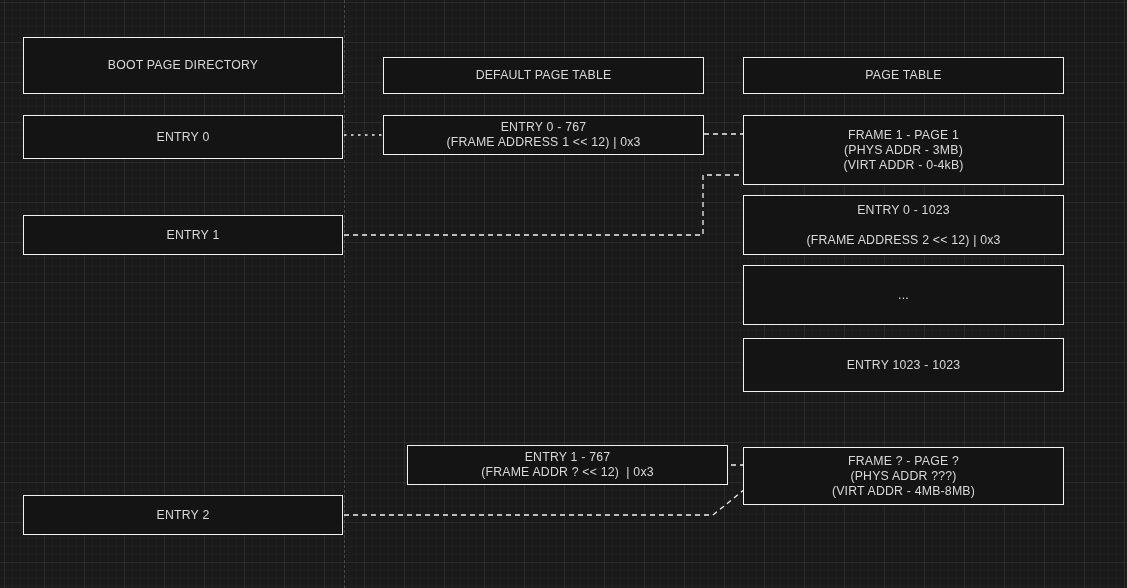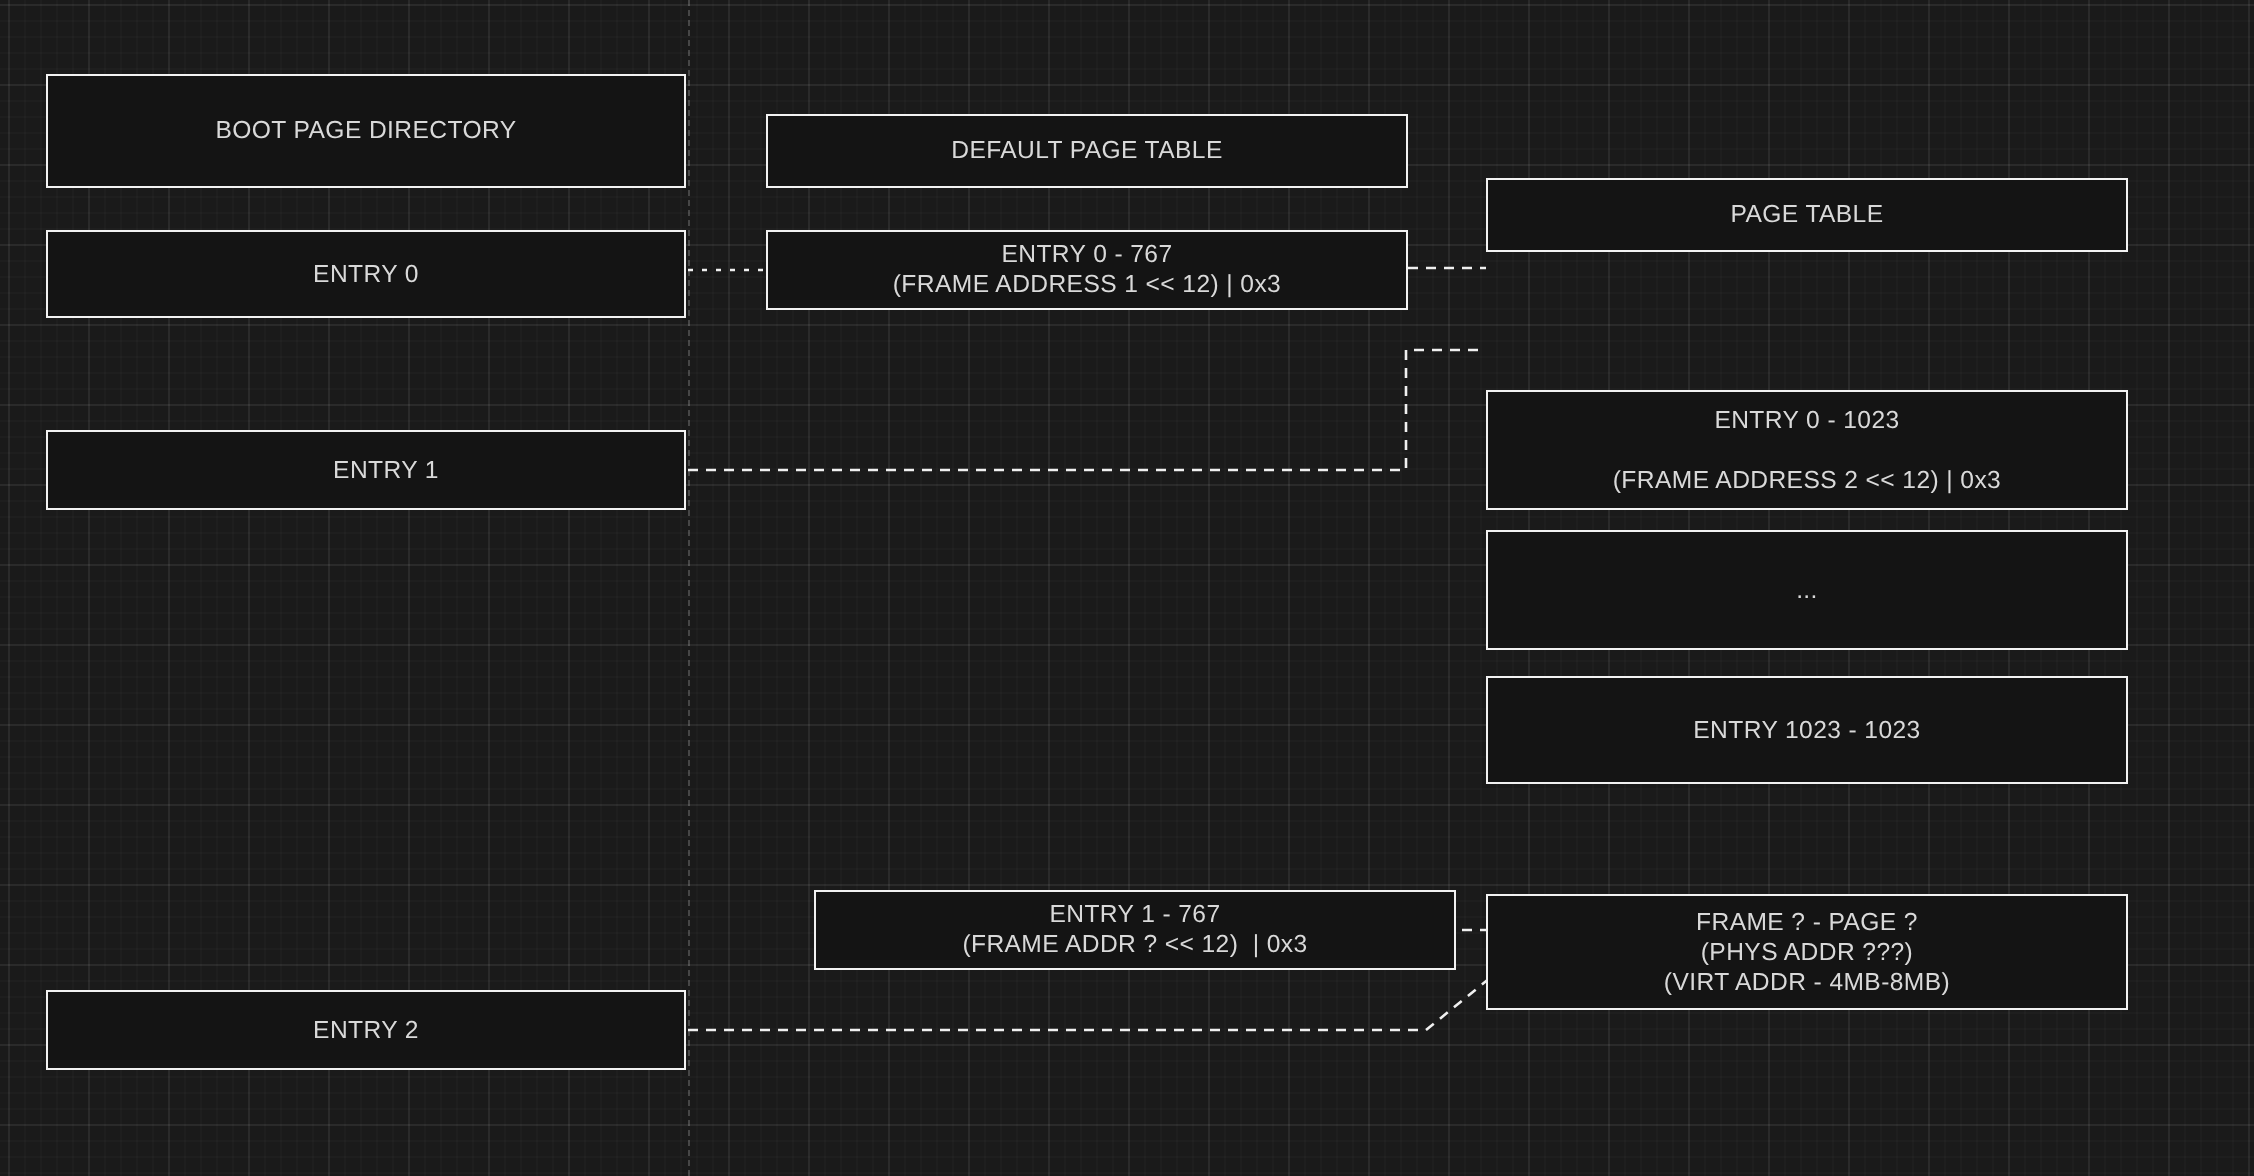--- a/index.html
+++ b/index.html
@@ -109,24 +109,29 @@
   <div class="node" style="left:383px; top:115px; width:321px; height:40px;">
     <span class="ln">ENTRY 0 - 767</span>
     <span class="ln">(FRAME ADDRESS 1 &lt;&lt; 12) | 0x3</span>
   </div>
 
   <div class="node" style="left:383px; top:445px; width:321px; height:40px;margin-left:24px;">
     <span class="ln">ENTRY 1 - 767</span>
     <span class="ln">(FRAME ADDR ? &lt;&lt; 12)  | 0x3</span>
   </div>
 
-  <div class="node" style="left:743px; top:57px; width:321px; height:37px;margin-top:32px;">
+  <div class="node" style="left:743px; top:57px; width:321px; height:37px;">
     <span class="ln">PAGE TABLE</span>
   </div>
 
+  <div class="node" style="left:743px; top:115px; width:321px; height:70px;">
+    <span class="ln">FRAME 1 - PAGE 1</span>
+    <span class="ln">(PHYS ADDR - 3MB)</span>
+    <span class="ln">(VIRT ADDR - 0-4kB)</span>
+  </div>
 
   <div class="node" style="left:743px; top:195px; width:321px; height:60px;">
     <span class="ln">ENTRY 0 - 1023</span>
     <span class="ln">&nbsp;</span>
     <span class="ln">(FRAME ADDRESS 2 &lt;&lt; 12) | 0x3</span>
   </div>
 
   <div class="node" style="left:743px; top:265px; width:321px; height:60px;">
     <span class="ln">...</span>
   </div>

